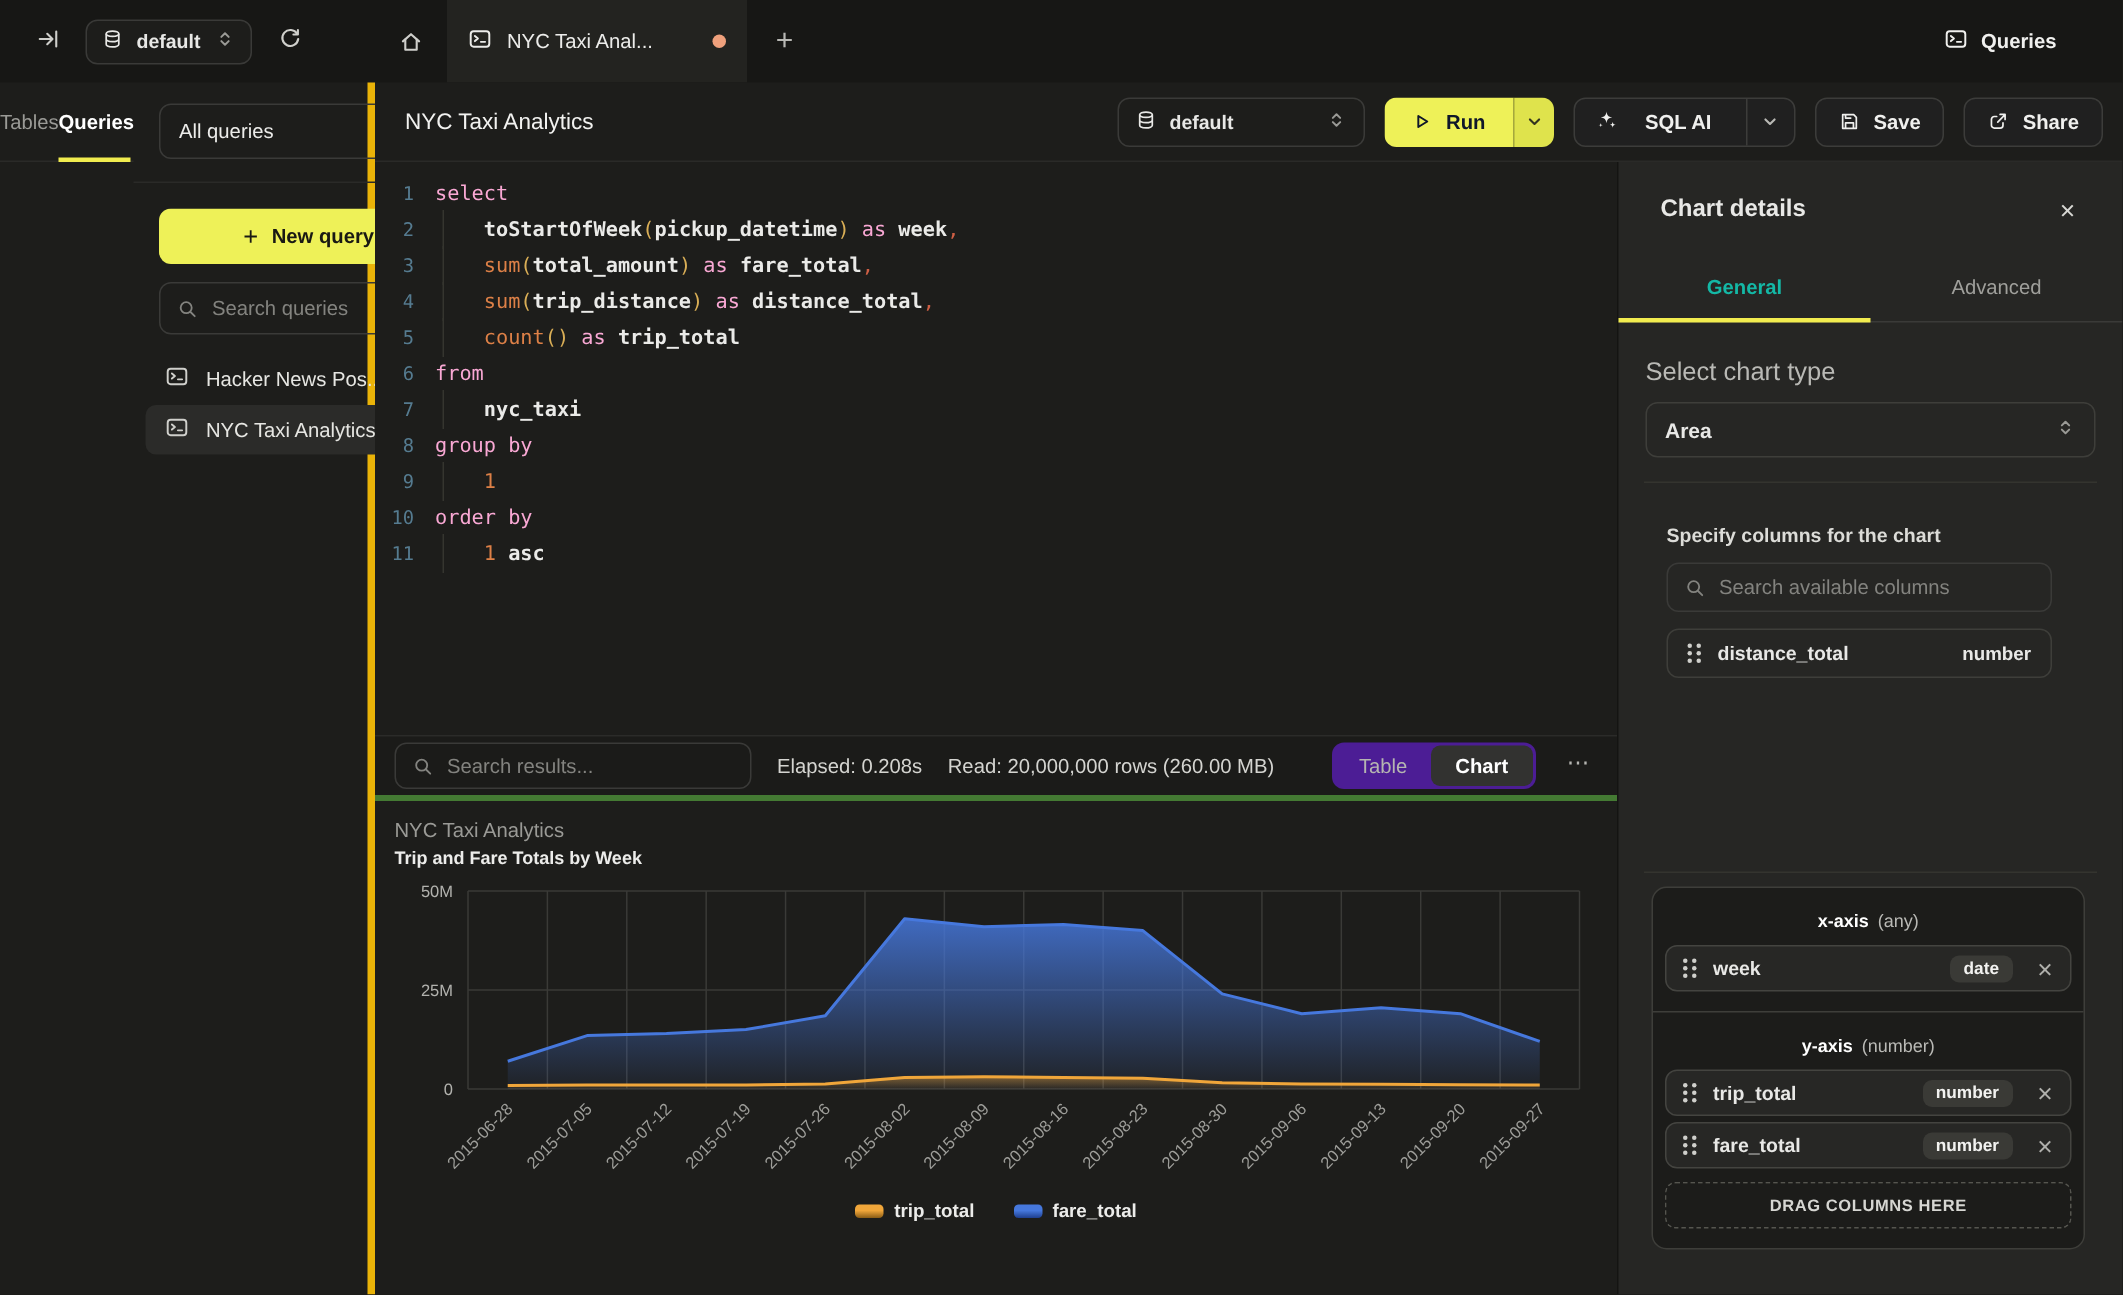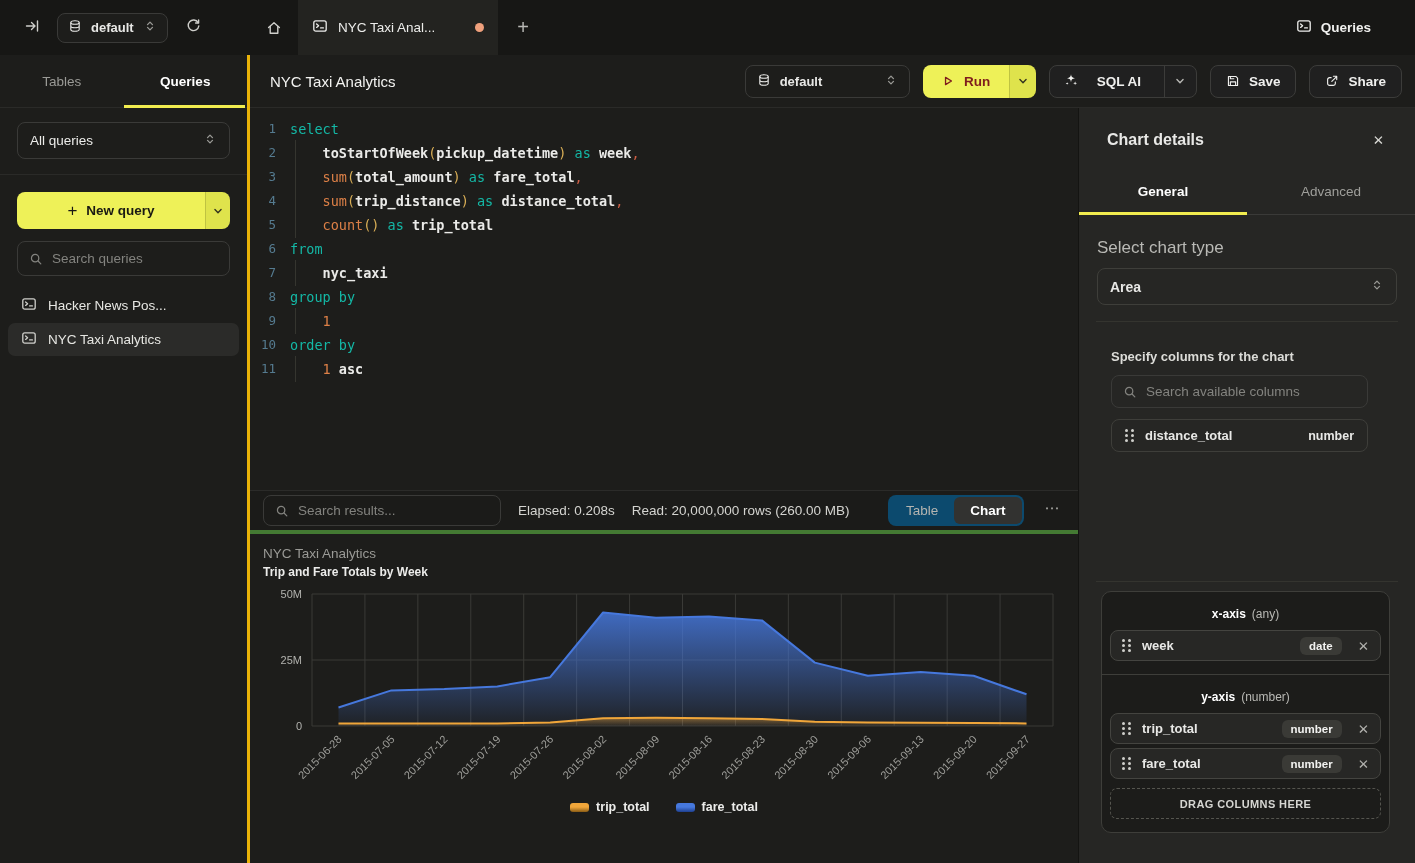--- a/index.html
+++ b/index.html
@@ -18,21 +18,21 @@
   .tab { width:200px; background:#232320; display:flex; align-items:center; gap:10px; padding:0 14px; color:#ececea; }
   .tab-label { white-space:nowrap; overflow:hidden; }
   .tab-dot { width:9px; height:9px; border-radius:50%; background:#efa07c; margin-left:auto; flex:none; }
   .tab-add { width:50px; display:flex; align-items:center; justify-content:center; color:#b8b8b4; font-size:20px; }
   .tb-queries { display:flex; align-items:center; gap:9px; margin-left:auto; margin-right:44px; font-weight:600; color:#f0f0ee; }
 
   
   .workspace { display:flex; height:808px; }
 
   
-  .sidebar { width:250px; flex:none; background:#1d1d1b; border-right:3px solid #eab308; display:flex; flex-direction:column; }
+  .sidebar { width:250px; flex:none; background:#1d1d1b; border-right:5px solid #eab308; display:flex; flex-direction:row; }
   .sb-tabs { height:53px; flex:none; display:flex; border-bottom:1px solid #2a2a28; }
   .sb-tab { flex:1; display:flex; align-items:center; justify-content:center; color:#9a9a96; position:relative; }
   .sb-tab.active { color:#ffffff; font-weight:700; }
   .sb-tab.active::after { content:""; position:absolute; left:0; right:2px; bottom:-1px; height:3px; background:#f1ec4f; }
   .sb-body { padding-top:14px; display:flex; flex-direction:column; }
   .sb-select { margin:0 17px; height:37px; border:1px solid #3a3a38; border-radius:8px; display:flex; align-items:center; justify-content:space-between; padding:0 12px; color:#ececea; }
   .sb-divider { height:1px; background:#2a2a28; margin-top:15px; }
   .new-query { margin:17px 17px 0; height:37px; border-radius:8px; overflow:hidden; display:flex; }
   .nq-main { flex:1; background:#eef158; color:#191913; font-weight:700; display:flex; align-items:center; justify-content:center; gap:9px; }
   .nq-plus { font-size:17px; font-weight:400; }
@@ -46,49 +46,49 @@
   .q-item .ic { color:#cfcfcb; }
   .q-item.active { background:#2b2b29; }
 
   
   .rightcol { width:1165px; display:flex; flex-direction:column; }
   .main-header { height:53px; flex:none; border-bottom:1px solid #2a2a28; display:flex; align-items:center; padding:0 13px 0 20px; gap:13px; background:#1d1d1b; }
   .mh-title { font-size:15px; color:#f2f2f0; margin-right:auto; }
   .hdr-select { width:165px; height:33px; border:1px solid #3a3a38; border-radius:8px; background:#1d1d1b; display:flex; align-items:center; gap:9px; padding:0 11px; font-weight:600; font-size:13px; }
   .hdr-select .spacer { flex:1; }
   .split-btn { height:33px; display:flex; border-radius:8px; overflow:hidden; }
-  .run-main { width:86px; background:#eef158; color:#7f1d1d; font-weight:700; display:flex; align-items:center; justify-content:center; gap:9px; }
+  .run-main { width:86px; background:#eef158; color:#0f172a; font-weight:700; display:flex; align-items:center; justify-content:center; gap:9px; }
   .run-chev { width:27px; background:#dfe34c; border-left:1px solid rgba(0,0,0,.14); color:#33331f; display:flex; align-items:center; justify-content:center; }
   .dark-btn { height:33px; background:#202020; border:1px solid #3c3c3a; border-radius:8px; display:flex; align-items:center; gap:9px; padding:0 15px; font-weight:600; color:#f0f0ee; }
   .sqlai { padding:0; }
   .sqlai-main { display:flex; align-items:center; gap:19px; padding:0 14px; }
   .sqlai-chev { width:32px; align-self:stretch; border-left:1px solid #3c3c3a; display:flex; align-items:center; justify-content:center; color:#b8b8b4; }
 
   .lower { flex:1; display:flex; }
   .main-lower { width:828px; flex:none; display:flex; flex-direction:column; background:#1d1d1b; }
 
   
   .editor { flex:1; padding-top:9px; font-family:"DejaVu Sans Mono",monospace; font-size:13.5px; line-height:24px; overflow:hidden; }
   .cl { display:flex; }
   .ln { width:26px; flex:none; text-align:right; color:#557b90; font-size:12.5px; }
   .code { margin-left:14px; white-space:pre; position:relative; }
   .cl.ind .code::before { content:""; position:absolute; left:5px; top:-1px; bottom:-1px; width:1px; background:#35352f; }
-  .tk-kw { color:#14b8a6; }
+  .tk-kw { color:#f9a8d4; }
   .tk-fn { color:#dd8047; }
   .tk-br { color:#d9ae56; }
   .tk-id { color:#eaeae8; font-weight:700; }
   .tk-pu { color:#cf5f45; }
   .tk-nu { color:#dd8047; }
   .tk-pl { color:#cccccc; }
 
   
   .results { height:40px; flex:none; border-top:1px solid #2b2b29; background:#1b1b19; display:flex; align-items:center; gap:17px; padding:0 13px; }
   .r-search { width:238px; height:31px; flex:none; }
   .r-text { color:#d4d4d0; white-space:nowrap; }
-  .toggle { margin-left:auto; height:31px; background:#0c4a6e; border-radius:8px; padding:2px; display:flex; }
+  .toggle { margin-left:auto; height:31px; background:#4c1d95; border-radius:8px; padding:2px; display:flex; }
   .seg { padding:0 16px; display:flex; align-items:center; color:#b5b5b1; border-radius:6px; }
   .seg.active { background:#323230; color:#ffffff; font-weight:700; }
   .more-dots { color:#b5b5b1; font-size:15px; letter-spacing:1.5px; padding:0 4px 6px; }
 
   .green-divider { height:4px; flex:none; background:#447a33; }
 
   
   .chart-section { height:329px; flex:none; position:relative; background:#1d1d1b; }
   .c-title { position:absolute; left:13px; top:12px; color:#9a9a96; }
   .c-sub { position:absolute; left:13px; top:31px; font-size:12px; font-weight:700; color:#ececea; }
@@ -98,21 +98,21 @@
   .leg-item { display:flex; align-items:center; gap:7px; font-size:12.5px; font-weight:600; color:#ececea; }
   .leg-swatch { width:19px; height:9px; border-radius:3px; }
 
   
   .panel { width:337px; flex:none; background:#262624; border-left:1px solid #141412; display:flex; flex-direction:column; }
   .p-header { height:60px; flex:none; display:flex; align-items:center; justify-content:space-between; padding:4px 31px 0 28px; }
   .p-title { font-size:16px; font-weight:700; }
   .p-close { color:#d8d8d4; }
   .p-tabs { height:47px; flex:none; display:flex; border-bottom:1px solid #3a3a38; }
   .p-tab { flex:1; display:flex; align-items:center; justify-content:center; color:#9f9f9b; position:relative; }
-  .p-tab.active { color:#ffffff; font-weight:700;justify-content:center; }
+  .p-tab.active { color:#14b8a6; font-weight:700;justify-content:center; }
   .p-tab.active::after { content:""; position:absolute; left:0; right:0; bottom:-1px; height:3px; background:#f1ec4f; }
   .p-body { flex:1; display:flex; flex-direction:column; padding-top:23px; }
   .p-label { margin:0 18px 10px; font-size:17px; color:#b9b9b5; }
   .p-select { margin:0 18px; height:37px; border:1px solid #3e3e3a; border-radius:8px; display:flex; align-items:center; justify-content:space-between; padding:0 12px; font-size:14px; font-weight:600; }
   .p-div { height:1px; background:#34342f; margin:16px 17px 0; }
   .p-spec-label { margin:27px 32px 11px; font-size:13px; font-weight:700; color:#dcdcd8; }
   .p-search { margin:0 47px 0 32px; height:33px; }
   .col-row { margin:11px 47px 0 32px; height:33px; border:1px solid #3e3e3a; border-radius:8px; display:flex; align-items:center; gap:11px; padding:0 13px; }
   .col-name { font-size:13px; font-weight:700; }
   .col-type { margin-left:auto; font-size:12.5px; font-weight:700; }

